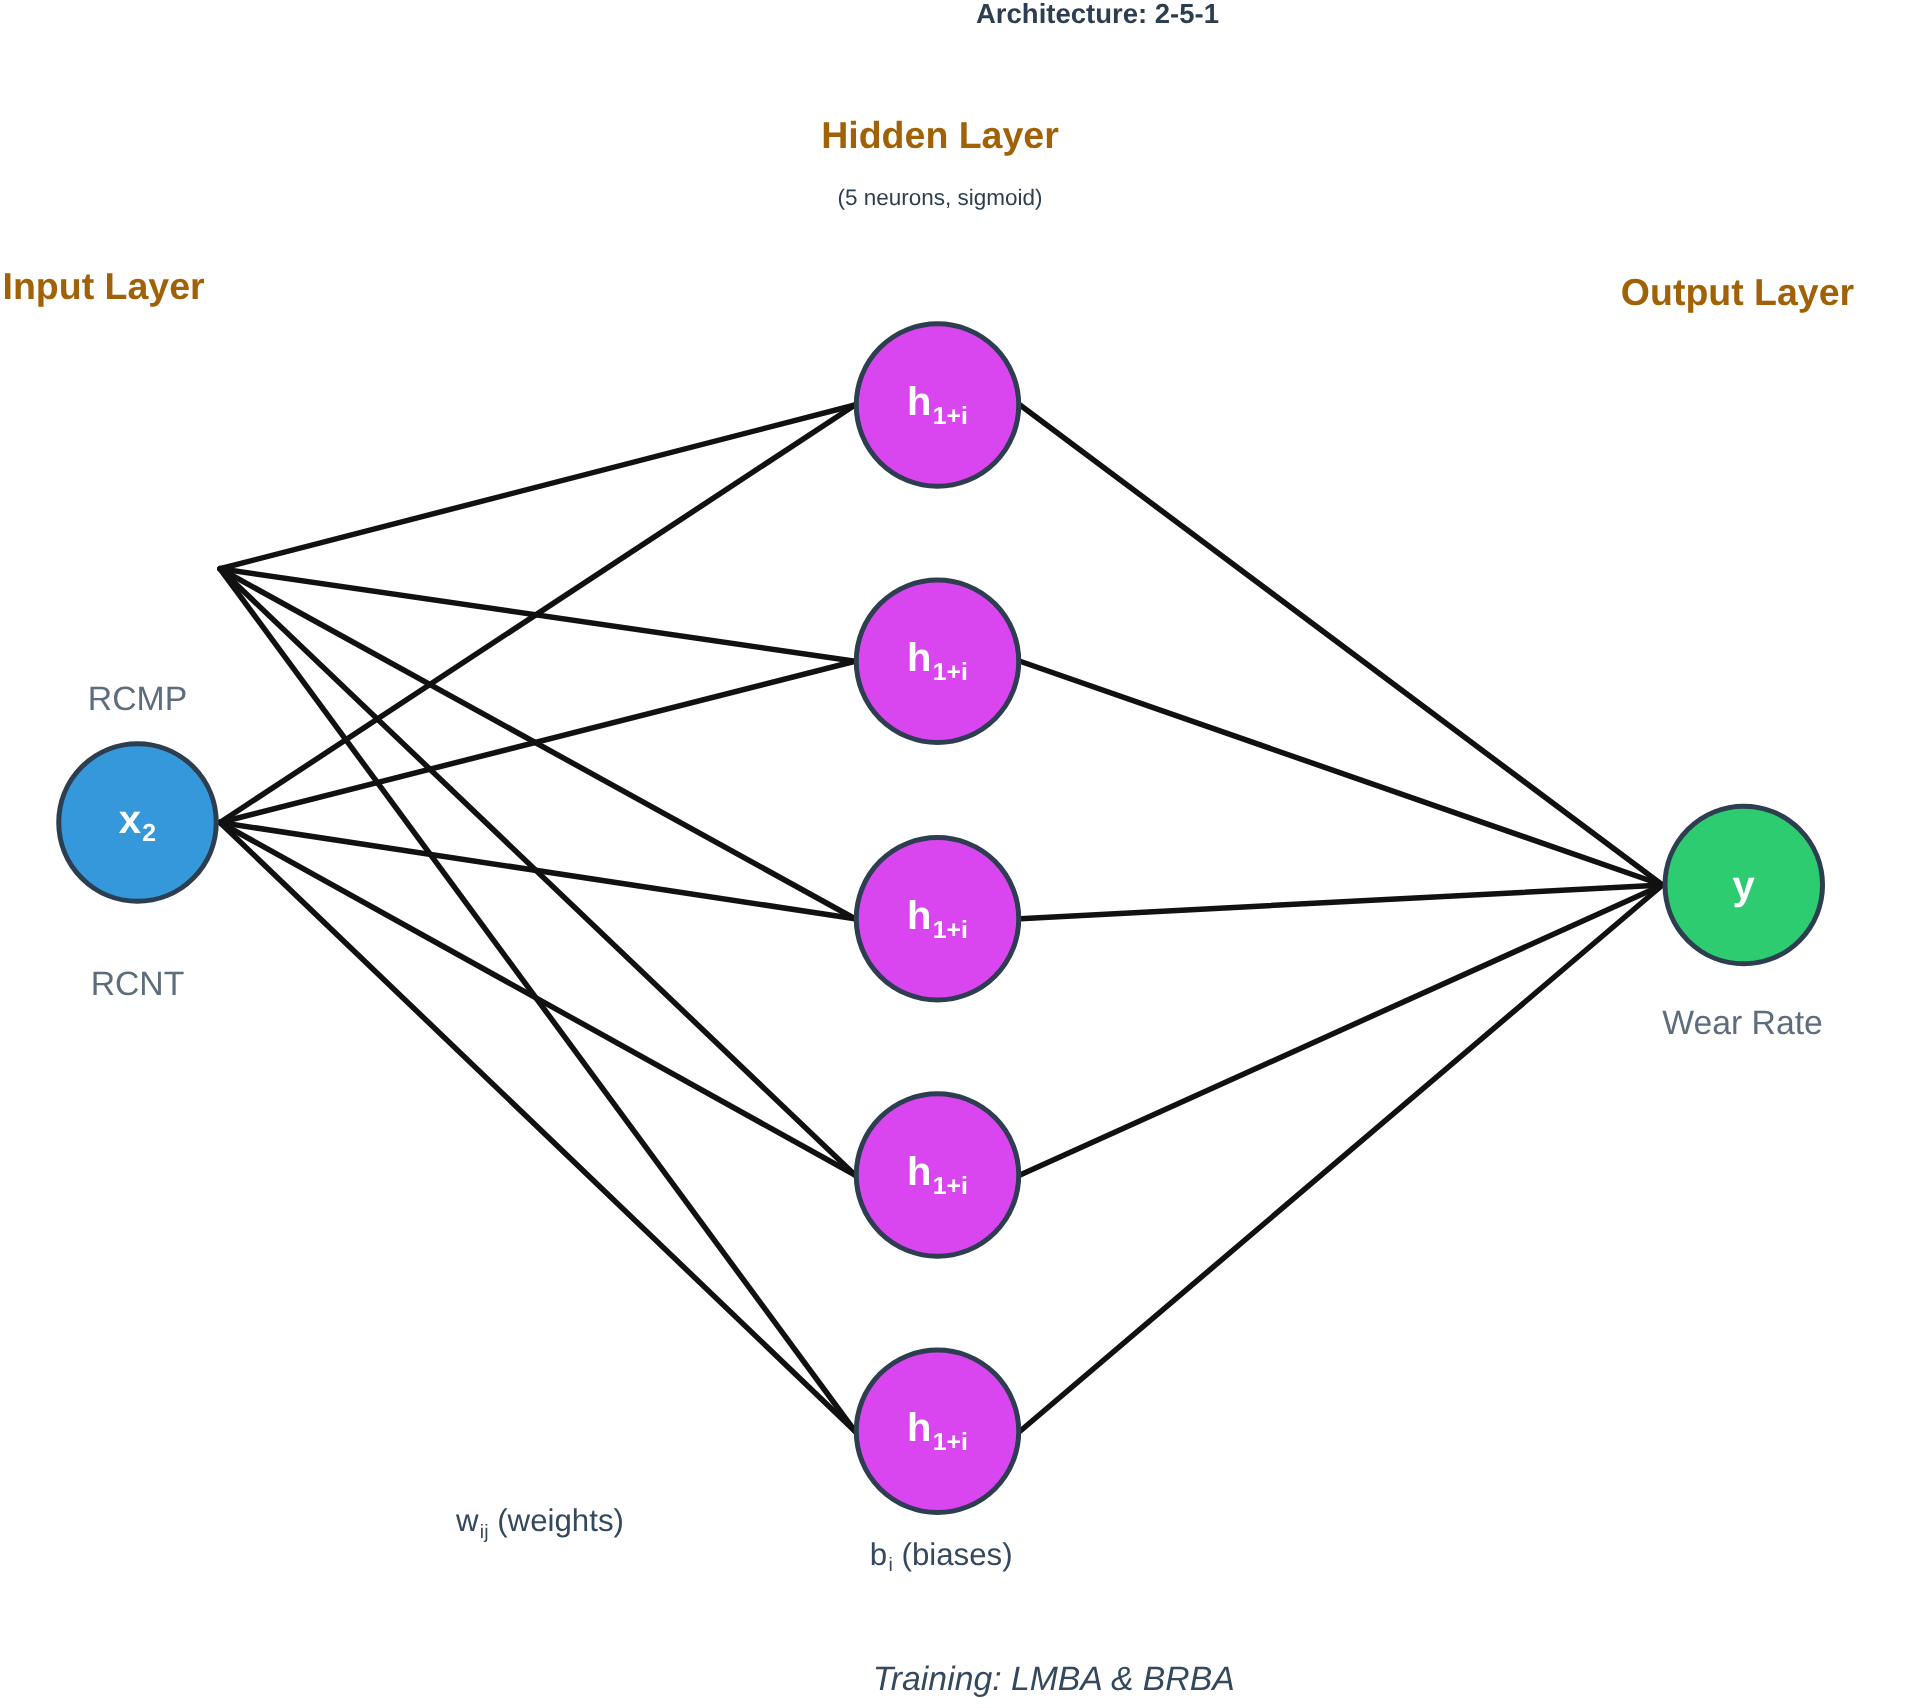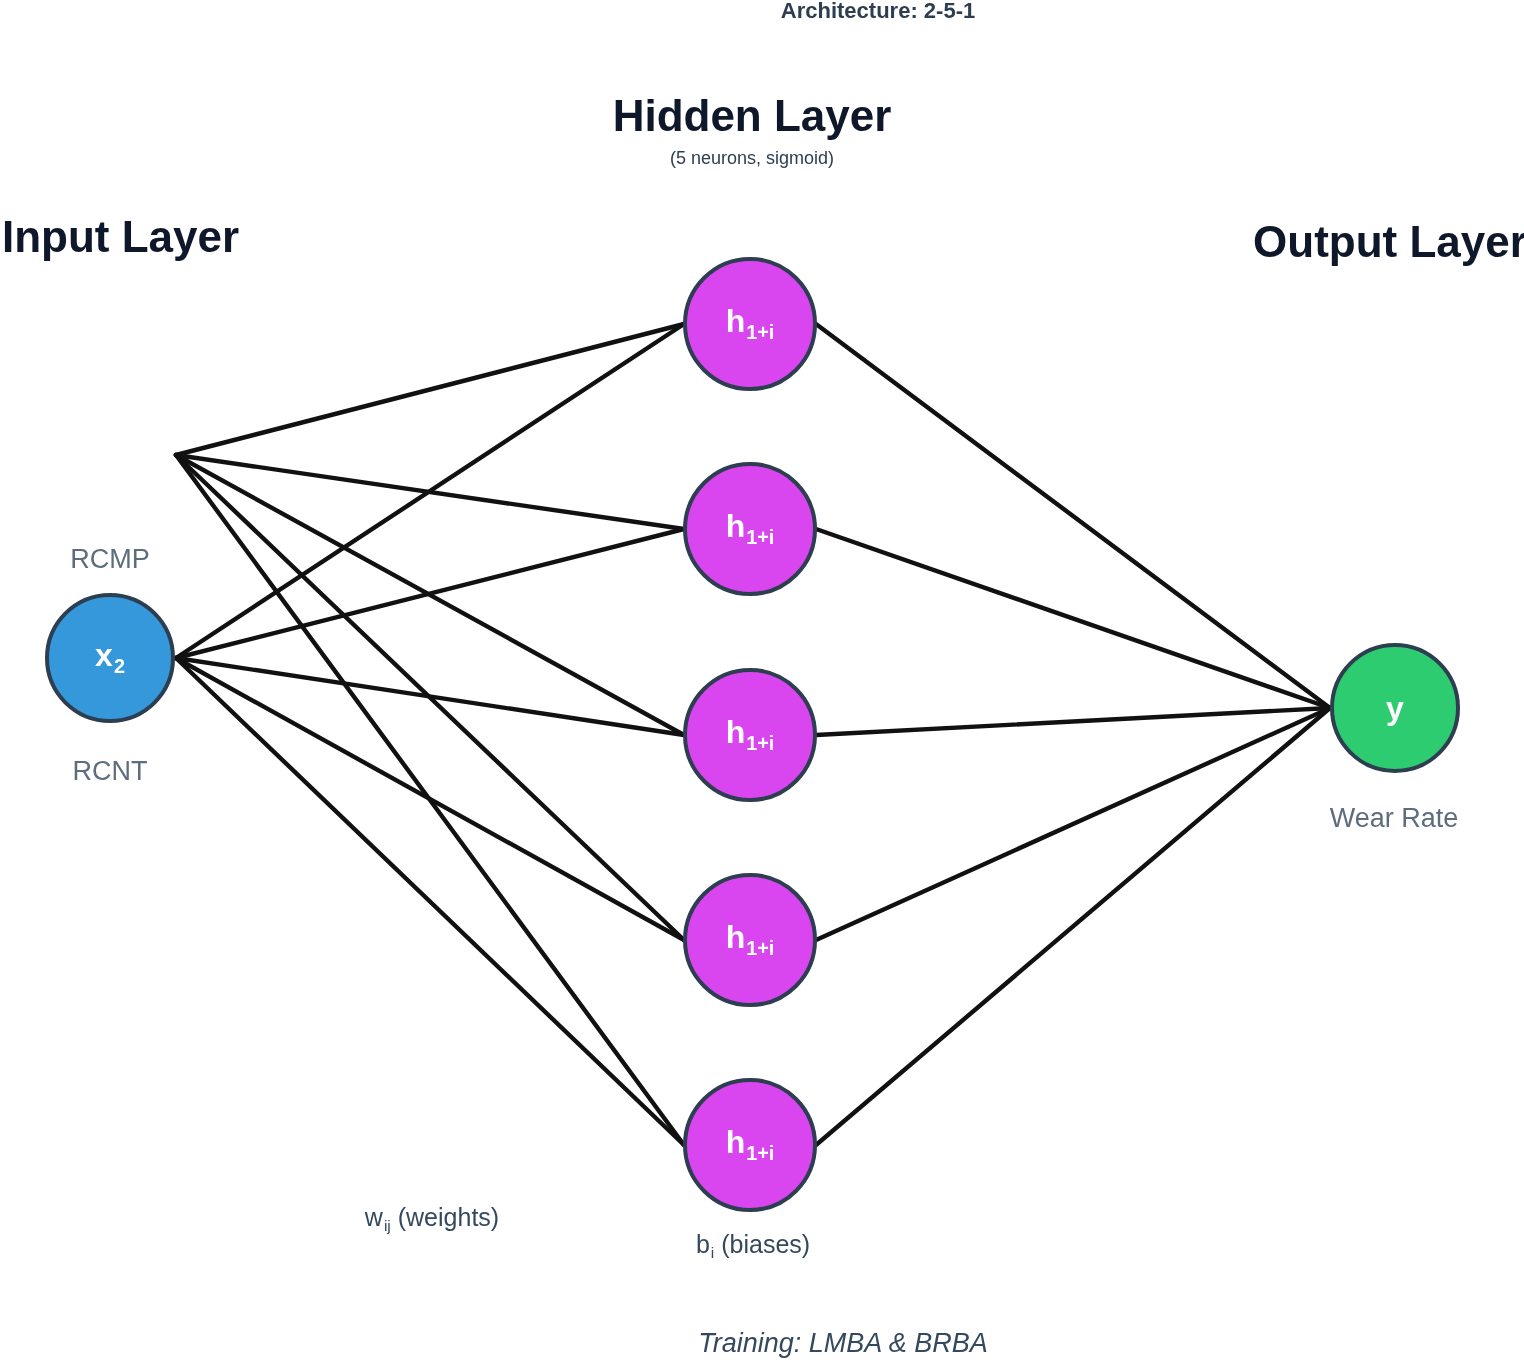--- a/index.html
+++ b/index.html
@@ -41,22 +41,22 @@
   .node.output { width: 130px; height: 130px; background: #2ecc71; }
   .sub {
     font-size: 0.62em;
     vertical-align: -0.35em;
     margin-left: 1px;
     font-weight: bold;
   }
   .layer-title {
     position: absolute;
     font-weight: bold;
-    font-size: 44px;
-    color: #0f172a;
+    font-size: 30px;
+    color: #a16207;
     white-space: nowrap;
     line-height: 1.1;
   }
   .arch-title {
     position: absolute;
     font-weight: bold;
     font-size: 22px;
     color: #2c3e50;
     white-space: nowrap;
     transform: translateX(-50%);
@@ -127,21 +127,21 @@
 
   <div class="layer-title" style="left:2px; top:213px;">Input Layer</div>
 
   <div class="layer-title centered" style="left:1390px; top:218px;">Output Layer</div>
 
   <div class="caption" style="left:110px; top:544px;">RCMP</div>
 
   <div class="node input" style="left:45px; top:593px;">
     <span><span>x</span><span class="sub">2</span></span>
   </div>
-  <div class="caption" style="left:110px; top:756px;text-align:center;">RCNT</div>
+  <div class="caption" style="left:110px; top:772px;text-align:center;">RCNT</div>
 
   <div class="node hidden" style="left:683px; top:257px;">
     <span><span>h</span><span class="sub">1+i</span></span>
   </div>
   <div class="node hidden" style="left:683px; top:462px;">
     <span><span>h</span><span class="sub">1+i</span></span>
   </div>
   <div class="node hidden" style="left:683px; top:668px;">
     <span><span>h</span><span class="sub">1+i</span></span>
   </div>

